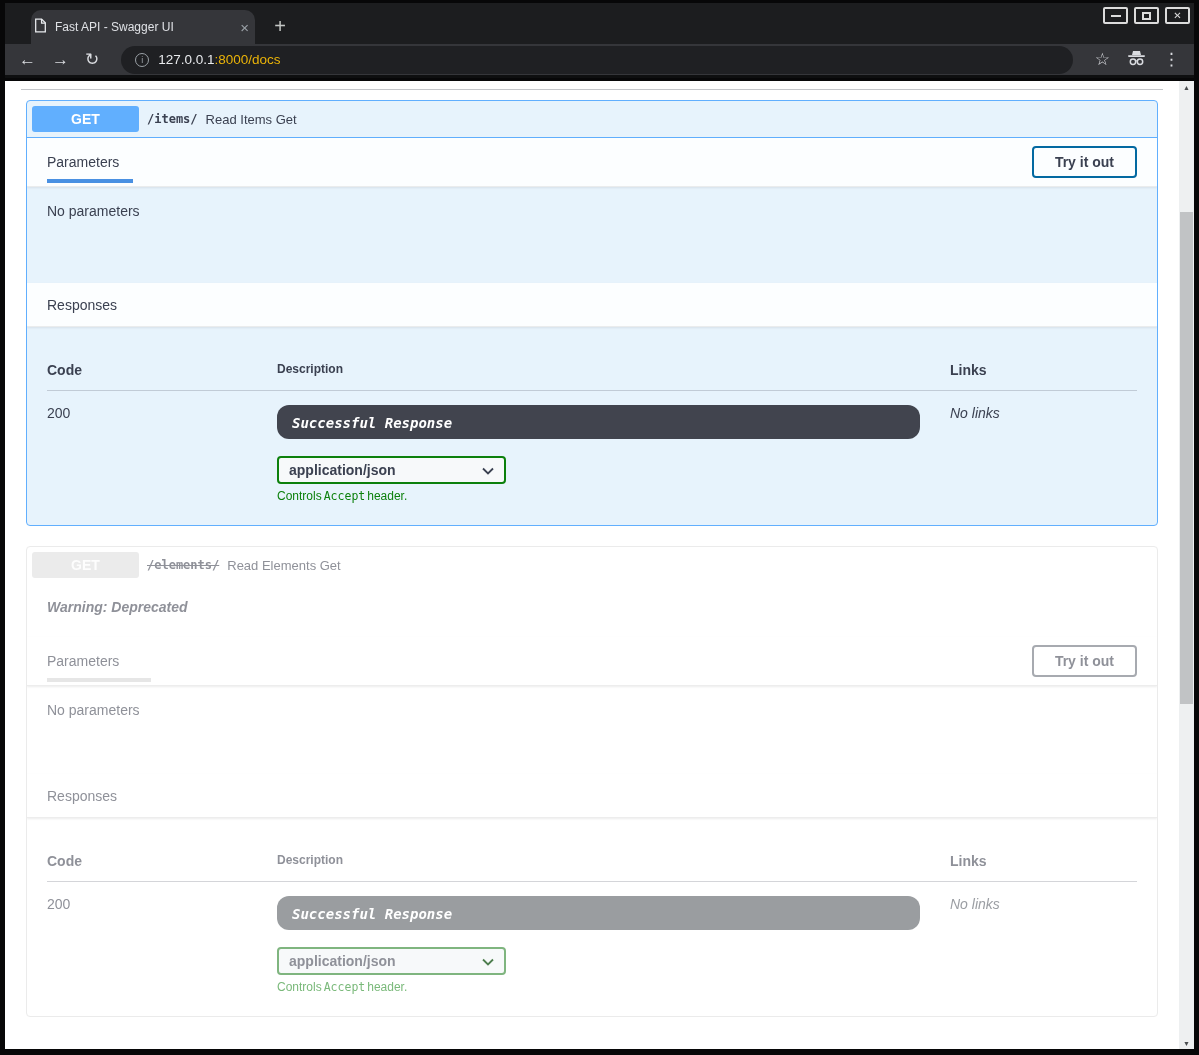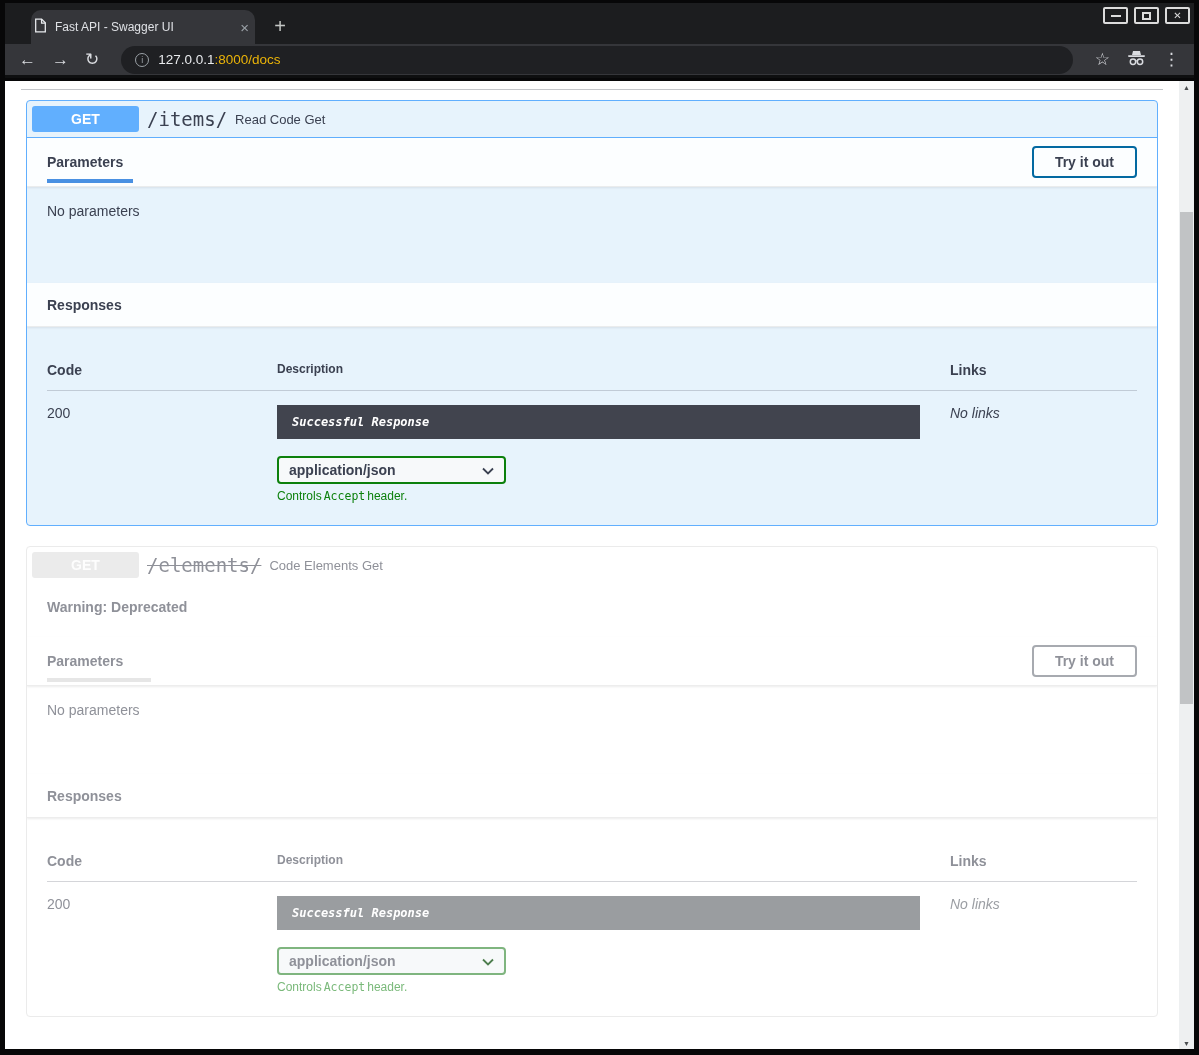--- a/index.html
+++ b/index.html
@@ -48,31 +48,31 @@
   .opblock { margin:0 7px 20px 7px; border-radius:4px; overflow:hidden; }
   .opblock.get { border:1px solid #61affe; background:#e7f3fc; }
   .opblock.deprecated { border:1px solid #ebebeb; background:#fff; }
 
   .op-summary { display:flex; align-items:center; padding:5px; }
   .get .op-summary { border-bottom:1px solid #61affe; }
   .method-badge { width:107px; padding:5px 0; text-align:center; border-radius:3px; font-weight:bold;
                   font-size:14px; }
   .get .method-badge { background:#61affe; color:#fff; }
   .deprecated .method-badge { background:#ebebeb; color:#fdfdfd; }
-  .op-path { font-family:"DejaVu Sans Mono", monospace; font-size:19px; font-weight:normal; color:#3b4151; margin-left:8px; }
+  .op-path { font-family:"DejaVu Sans Mono", monospace; font-size:12px; font-weight:bold; color:#3b4151; margin-left:8px; }
   .deprecated .op-path { color:#8f9199; text-decoration:line-through; }
   .op-desc { font-size:13px; color:#3b4151; margin-left:8px; }
   .deprecated .op-desc { color:#8f9199; }
 
-  .warn-row { padding:16px 20px 22px 20px; font-size:14px; font-weight:bold; color:#8f9199; }
+  .warn-row { padding:16px 20px 22px 20px; font-size:14px; font-weight:bold; color:#8f9199;font-style:italic; }
 
   .section-header { position:relative; display:flex; align-items:center; justify-content:space-between;
                     background:rgba(255,255,255,.88); padding:8px 20px; min-height:48px;
                     border-bottom:1px solid rgba(0,0,0,.07); box-shadow:0 1px 2px rgba(0,0,0,.08); }
-  .sec-title { font-size:14px; font-weight:bold; color:#3b4151; }
+  .sec-title { font-size:14px; font-weight:normal; color:#3b4151; }
   .deprecated .sec-title { color:#8f9199; }
   .tab-underline { position:absolute; left:20px; bottom:3px; width:86px; height:4px; background:#4990e2; }
   .deprecated .tab-underline { background:#e6e6e6; width:104px; }
   .btn-try { padding:6px 21px; border:2px solid #0369a1; border-radius:4px; background:transparent;
              font-family:"Liberation Sans",sans-serif; font-size:14px; font-weight:bold; color:#3b4151; }
   .deprecated .btn-try { border-color:#a7aab0; color:#8f9199; }
 
   .no-params { padding:16px 20px; height:96px; font-size:14px; color:#3b4151; }
   .deprecated .no-params { color:#8f9199; height:88px; }
   .responses-header { min-height:44px; }
@@ -80,22 +80,22 @@
   .resp-table { padding:35px 20px 22px 20px; }
   .resp-grid { display:grid; grid-template-columns:230px 1fr 187px; }
   .col-head { font-weight:bold; color:#3b4151; padding-bottom:12px; }
   .col-head.code, .col-head.links { font-size:14px; }
   .col-head.desc { font-size:12px; }
   .deprecated .col-head { color:#8f9199; }
   .head-sep { grid-column:1 / 4; border-bottom:1px solid rgba(59,65,81,.22); }
   .resp-row > div { padding-top:14px; }
   .resp-code { font-size:14px; color:#3b4151; }
   .deprecated .resp-code { color:#8f9199; }
-  .resp-md { background:#41444e; color:#fff; border-radius:0; padding:10px 15px; height:34px;
-             font-family:"DejaVu Sans Mono", monospace; font-style:italic; font-weight:bold; font-size:12px;
+  .resp-md { background:#41444e; color:#fff; border-radius:12px; padding:10px 15px; height:34px;
+             font-family:"DejaVu Sans Mono", monospace; font-style:italic; font-weight:bold; font-size:14px;
              margin-right:30px; }
   .deprecated .resp-md { background:#9a9da0; }
   .media-select { margin-top:17px; width:229px; height:28px; border:2px solid #0c800c; border-radius:4px;
                   background:#f7f9fa; display:flex; align-items:center; justify-content:space-between;
                   padding:0 10px; font-size:14px; font-weight:bold; color:#3b4151; }
   .deprecated .media-select { border-color:#7fb57f; color:#8f9199; }
   .accept-msg { margin-top:5px; font-size:12px; color:#0c800c; }
   .accept-msg .code { font-family:"DejaVu Sans Mono", monospace; margin:0 2px; font-size:11.5px; }
   .deprecated .accept-msg { color:#7ab97a; }
   .no-links { font-size:14px; font-style:italic; color:#3b4151; }
@@ -156,21 +156,21 @@
 
   <div class="page">
     <div class="content">
 
       <hr class="tag-hr">
 
       <div class="opblock get">
         <div class="op-summary">
           <span class="method-badge">GET</span>
           <span class="op-path">/items/</span>
-          <span class="op-desc">Read Code Get</span>
+          <span class="op-desc">Read Items Get</span>
         </div>
 
         <div class="section-header">
           <span class="sec-title">Parameters</span>
           <button class="btn-try">Try it out</button>
           <span class="tab-underline"></span>
         </div>
 
         <div class="no-params">No parameters</div>
 
@@ -201,21 +201,21 @@
             </div>
             <div class="no-links">No links</div>
           </div>
         </div>
       </div>
 
       <div class="opblock deprecated">
         <div class="op-summary">
           <span class="method-badge">GET</span>
           <span class="op-path">/elements/</span>
-          <span class="op-desc">Code Elements Get</span>
+          <span class="op-desc">Read Elements Get</span>
         </div>
 
         <div class="warn-row">Warning: Deprecated</div>
 
         <div class="section-header">
           <span class="sec-title">Parameters</span>
           <button class="btn-try">Try it out</button>
           <span class="tab-underline"></span>
         </div>
 

